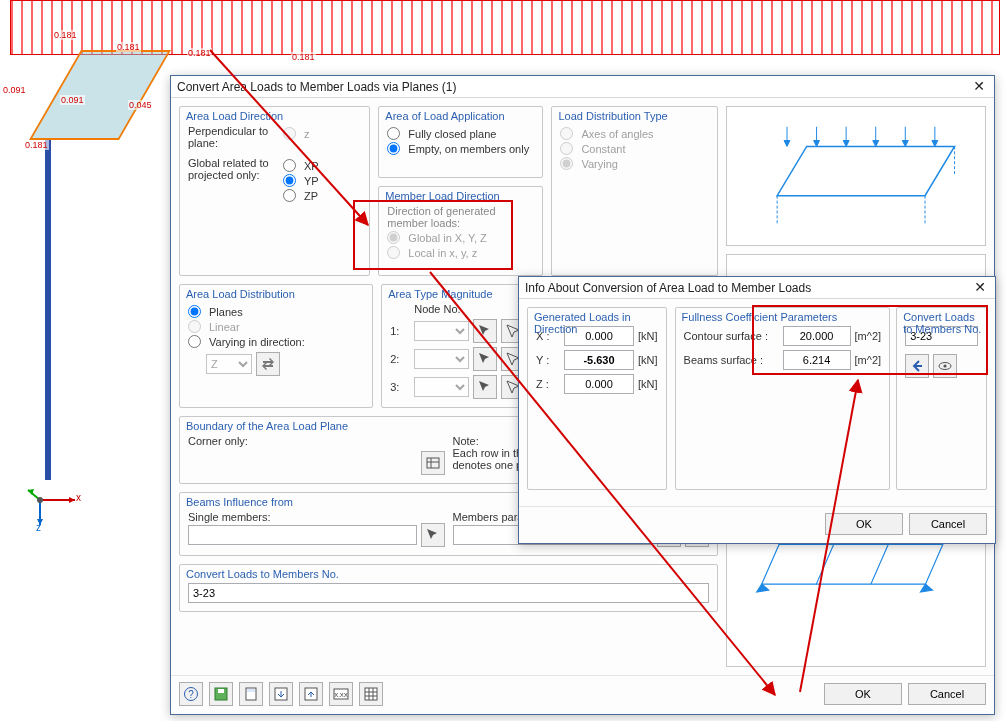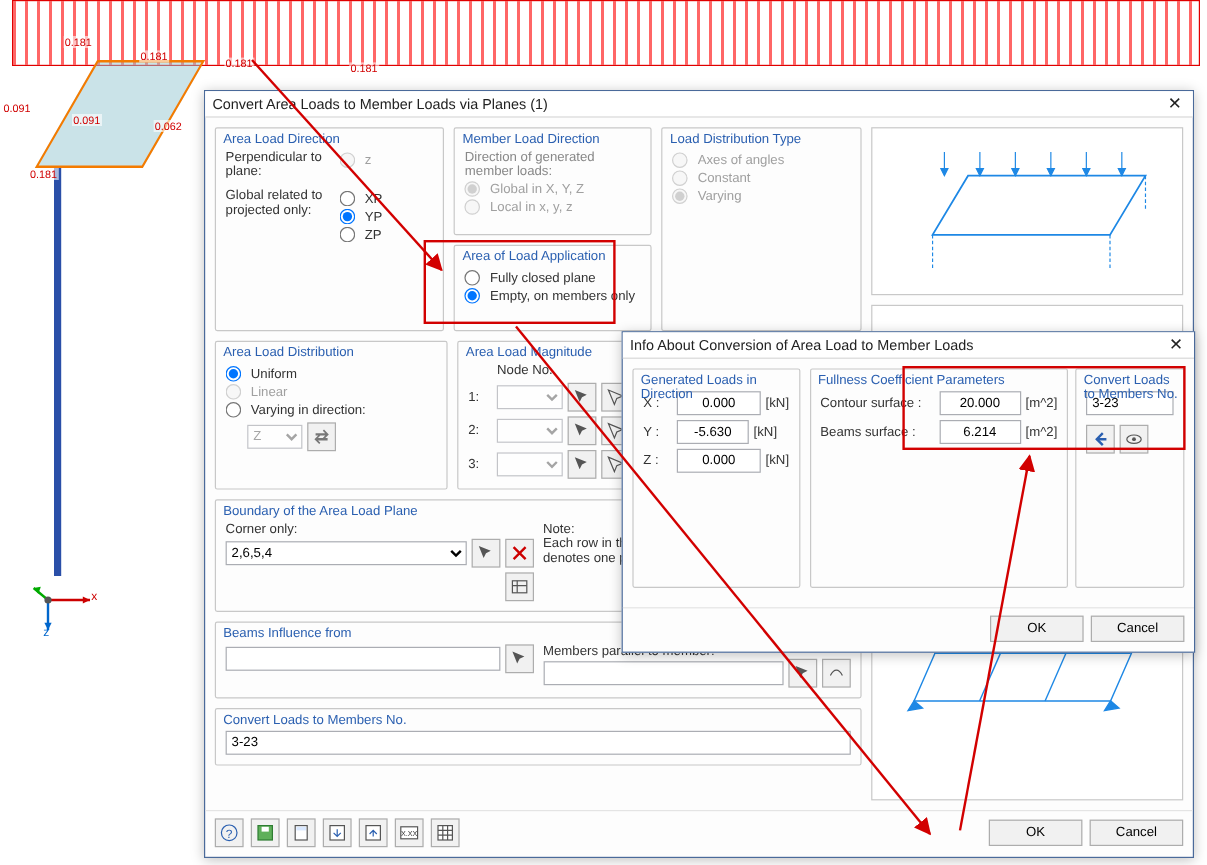--- a/index.html
+++ b/index.html
@@ -73,21 +73,21 @@
 </style>
 </head>
 <body>
 
 <div class="bg-model">
   <div class="beam-top"></div>
   <div class="beam-panel"></div>
   <div class="col"></div>
   <span class="label" style="left:2px; top:85px;">0.091</span>
   <span class="label" style="left:60px; top:95px;">0.091</span>
-  <span class="label" style="left:128px; top:100px;">0.062</span>
+  <span class="label" style="left:128px; top:100px;">0.045</span>
   <span class="label" style="left:24px; top:140px;">0.181</span>
   <span class="label" style="left:53px; top:30px;">0.181</span>
   <span class="label" style="left:116px; top:42px;">0.181</span>
   <span class="label" style="left:187px; top:48px;">0.181</span>
   <span class="label" style="left:291px; top:52px;">0.181</span>
   <div class="axes">
     <svg viewBox="0 0 60 60">
       <line x1="20" y1="30" x2="55" y2="30" stroke="#c00" stroke-width="2"></line>
       <polygon points="55,30 49,27 49,33" fill="#c00"></polygon>
       <line x1="20" y1="30" x2="8" y2="20" stroke="#0a0" stroke-width="2"></line>
@@ -137,42 +137,42 @@
                 </label>
               <label class="radio-row">
                   <input type="radio" name="proj" style="">
                   <span>ZP</span>
                 </label>
             </div>
           </div>
         </div>
 
         <div style="flex:1; display:flex; flex-direction:column;">
+          <div class="groupbox" style="flex:1; position:relative;">
+            <span class="legend">Area of Load Application</span>
+            <label class="radio-row">
+                <input type="radio" name="ala" style="">
+                <span>Fully closed plane</span>
+              </label>
+            <label class="radio-row">
+                <input type="radio" name="ala" checked="" style="">
+                <span>Empty, on members only</span>
+              </label>
+          </div>
+
           <div class="groupbox" style="min-height:90px;">
             <span class="legend">Member Load Direction</span>
             <div class="glabel" style="color:#888;">Direction of generated member loads:</div>
             <label class="radio-row disabled">
                 <input type="radio" disabled="" checked="" style="">
                 <span>Global in X, Y, Z</span>
               </label>
             <label class="radio-row disabled">
                 <input type="radio" disabled="" style="">
                 <span>Local in x, y, z</span>
-              </label>
-          </div>
-
-          <div class="groupbox" style="flex:1; position:relative;">
-            <span class="legend">Area of Load Application</span>
-            <label class="radio-row">
-                <input type="radio" name="ala" style="">
-                <span>Fully closed plane</span>
-              </label>
-            <label class="radio-row">
-                <input type="radio" name="ala" checked="" style="">
-                <span>Empty, on members only</span>
               </label>
           </div>
         </div>
 
         <div class="groupbox" style="flex:0.9; min-height:170px;">
           <span class="legend">Load Distribution Type</span>
           <label class="radio-row disabled">
               <input type="radio" disabled="" style="">
               <span>Axes of angles</span>
             </label>
@@ -185,42 +185,42 @@
               <span>Varying</span>
             </label>
         </div>
       </div>
 
       <div style="display:flex; gap:8px;">
         <div class="groupbox" style="flex:1.05;">
           <span class="legend">Area Load Distribution</span>
           <label class="radio-row">
               <input type="radio" name="ald" checked="" style="">
-              <span>Uniform</span>
+              <span>Planes</span>
             </label>
           <label class="radio-row disabled">
               <input type="radio" name="ald" disabled="" style="">
               <span>Linear</span>
             </label>
           <label class="radio-row">
               <input type="radio" name="ald" style="">
               <span>Varying in direction:</span>
             </label>
           <div class="row" style="margin-left:18px; margin-top:4px;">
             <select class="combo" disabled="" style="width:46px;"><option>Z</option></select>
             <button class="btn iconbtn" disabled="">
               <svg viewBox="0 0 16 16">
                   <path d="M3 5h8l-2-2 1-1 4 4-4 4-1-1 2-2H3zM13 11H5l2 2-1 1-4-4 4-4 1 1-2 2h8z" fill="#777"></path>
                 </svg>
             </button>
           </div>
         </div>
 
         <div class="groupbox" style="flex:1.9;">
-          <span class="legend">Area Load Magnitude</span>
+          <span class="legend">Area Type Magnitude</span>
           <div class="row" style="margin-bottom:4px;">
             <span style="width:20px;"></span>
             <span class="glabel" style="width:60px;">Node No.</span>
           </div>
           <div class="row" style="margin-bottom:4px;">
             <span class="glabel" style="width:20px;">1:</span>
             <select class="combo" style="width:55px;" disabled=""></select>
             <button class="btn iconbtn">
                 <svg viewBox="0 0 16 16">
                   <path d="M2 2l4 10 2-4 4-2z" fill="#555"></path>
@@ -261,35 +261,20 @@
               </button>
           </div>
         </div>
       </div>
 
       <div class="groupbox">
         <span class="legend">Boundary of the Area Load Plane</span>
         <div style="display:flex; gap:8px;">
           <div style="flex:1;">
             <div class="glabel">Corner only:</div>
-            <div class="row" style="margin-top:2px;">
-              <select class="combo" style="flex:1;">
-                <option>2,6,5,4</option>
-              </select>
-              <button class="btn iconbtn">
-                  <svg viewBox="0 0 16 16">
-                    <path d="M2 2l4 10 2-4 4-2z" fill="#555"></path>
-                  </svg>
-                </button>
-              <button class="btn iconbtn">
-                  <svg viewBox="0 0 16 16">
-                    <path d="M3 3l10 10M13 3L3 13" stroke="#c00" stroke-width="2"></path>
-                  </svg>
-                </button>
-            </div>
             <div class="row" style="margin-top:4px; justify-content:flex-end;">
               <button class="btn iconbtn">
                 <svg viewBox="0 0 16 16">
                     <rect x="2" y="3" width="12" height="10" fill="none" stroke="#555"></rect>
                     <path d="M2 7h12M6 3v10" stroke="#555"></path>
                   </svg>
               </button>
             </div>
           </div>
           <div style="flex:1;">
@@ -297,20 +282,21 @@
             <div class="glabel">Each row in the</div>
             <div class="glabel">denotes one pla</div>
           </div>
         </div>
       </div>
 
       <div class="groupbox">
         <span class="legend">Beams Influence from</span>
         <div style="display:flex; gap:8px;">
           <div style="flex:1;">
+            <div class="glabel">Single members:</div>
             <div class="row">
                 <input class="field" style="flex: 1 1 0%;">
                 <button class="btn iconbtn">
                   <svg viewBox="0 0 16 16">
                     <path d="M2 2l4 10 2-4 4-2z" fill="#555"></path>
                   </svg>
                 </button>
               </div>
           </div>
           <div style="flex:1;">
@@ -465,21 +451,21 @@
     <div style="display:flex; gap:8px;">
       <div class="groupbox right-align" style="flex:1;">
         <span class="legend">Generated Loads in Direction</span>
         <div class="row" style="margin-bottom:4px;">
             <span style="width:24px;">X :</span>
             <input class="field" style="width: 70px;" value="0.000">
             <span>[kN]</span>
           </div>
         <div class="row" style="margin-bottom:4px;">
             <span style="width:24px;">Y :</span>
-            <input class="field" style="width: 60px;" value="-5.630">
+            <input class="field" style="width: 70px; font-weight: bold;" value="-5.630">
             <span>[kN]</span>
           </div>
         <div class="row">
             <span style="width:24px;">Z :</span>
             <input class="field" style="width: 70px;" value="0.000">
             <span>[kN]</span>
           </div>
       </div>
       <div class="groupbox right-align" style="flex:1.15;">
         <span class="legend">Fullness Coefficient Parameters</span>

